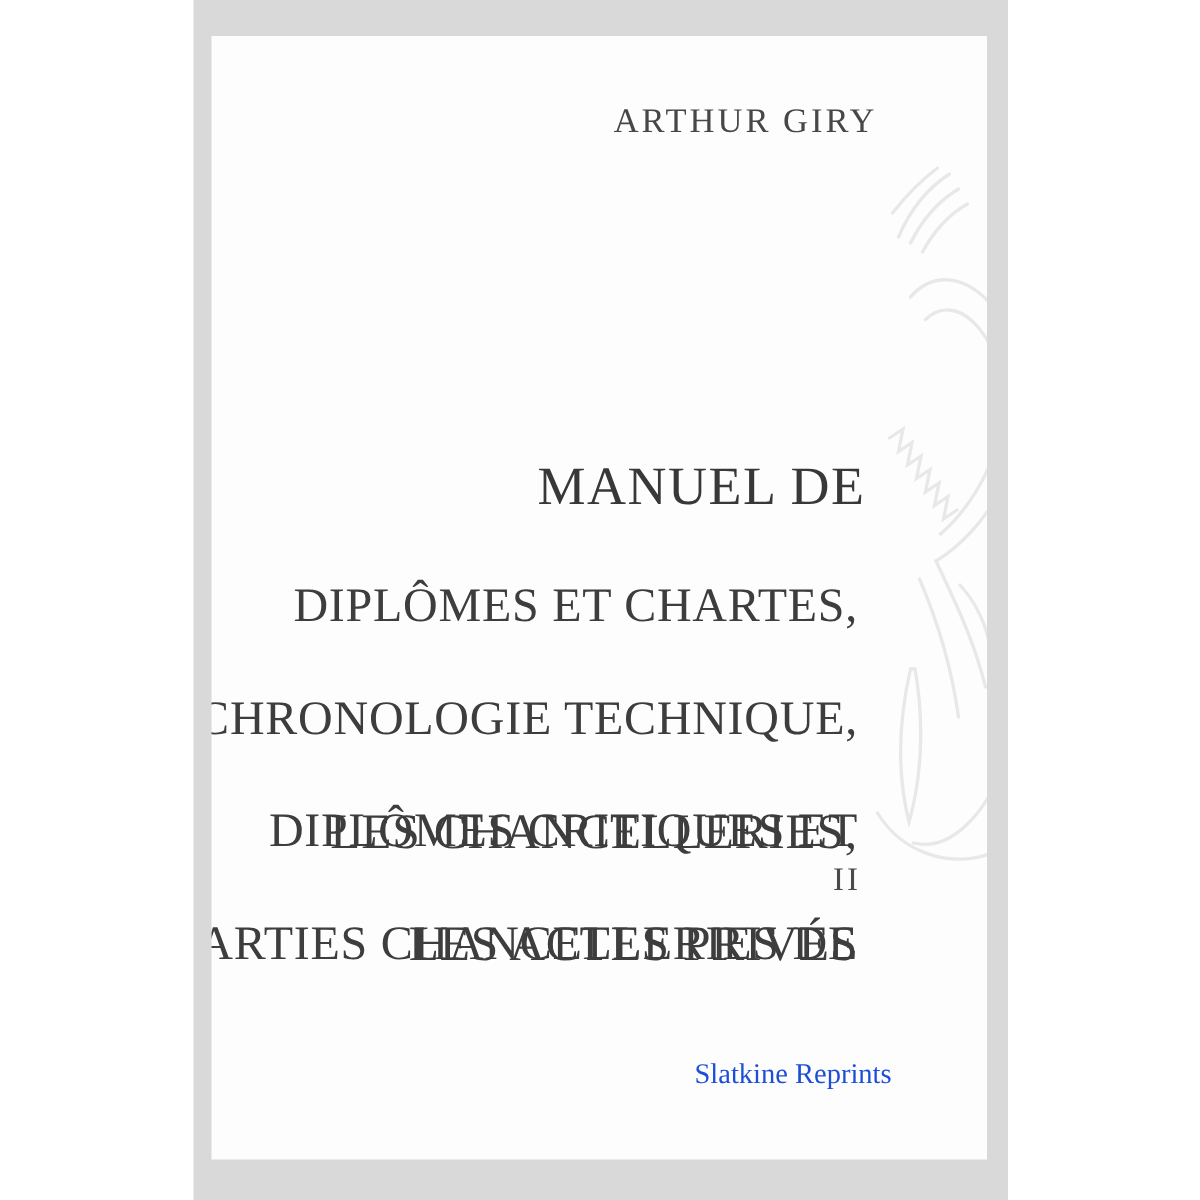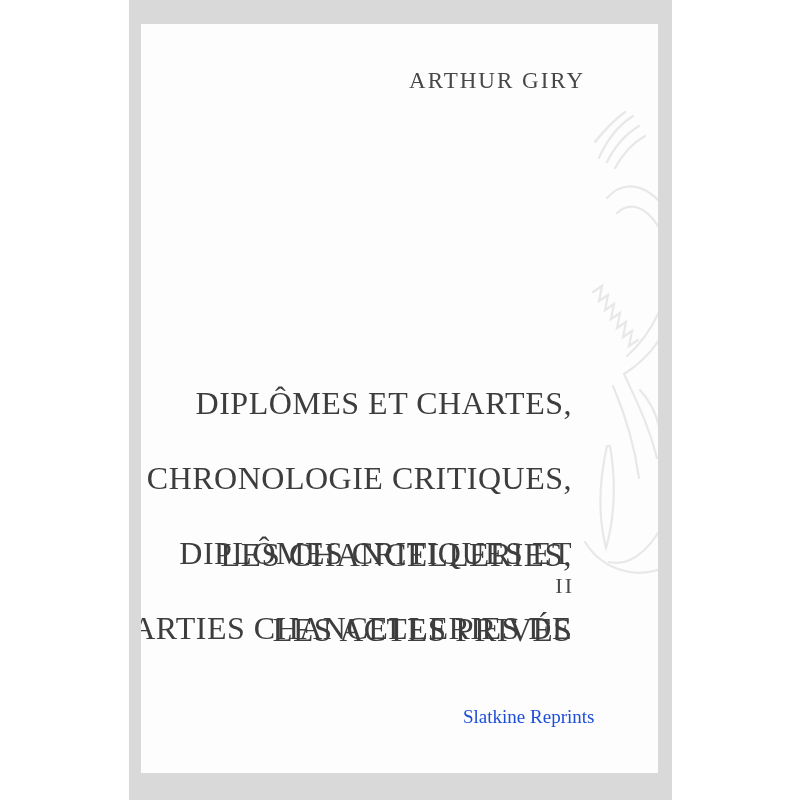--- a/index.html
+++ b/index.html
@@ -82,25 +82,26 @@
 
         <path d="M66,350 C58,385 57,420 65,452 C74,421 75,383 69,350 Z"></path>
 
         <path d="M68,466 C92,472 116,448 130,410"></path>
         <path d="M44,446 C60,472 92,484 122,472"></path>
       </svg>
 
       <div class="txt author">ARTHUR GIRY</div>
 
       <div class="txt title">
+        <div>MANUEL DE</div>
       </div>
 
       <div class="txt subtitle">
         <div>DIPLÔMES ET CHARTES,</div>
-        <div>CHRONOLOGIE CRITIQUES,</div>
+        <div>CHRONOLOGIE TECHNIQUE,</div>
         <div>DIPLÔMES CRITIQUES ET</div>
         <div>PARTIES CHANCELLERIES DE</div>
       </div>
 
       <div class="txt series">
         <div>LES CHANCELLERIES,</div>
         <div>LES ACTES PRIVÉS</div>
       </div>
 
       <div class="txt volume">II</div>

